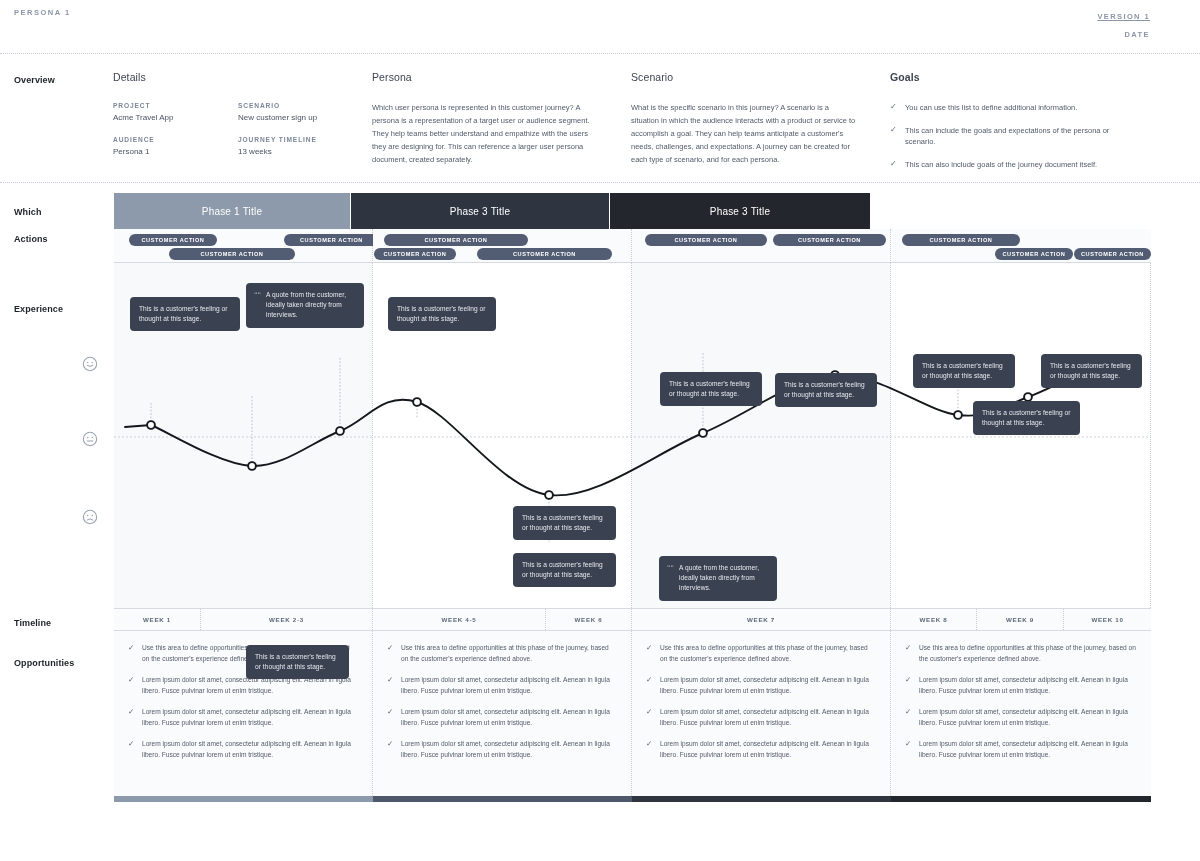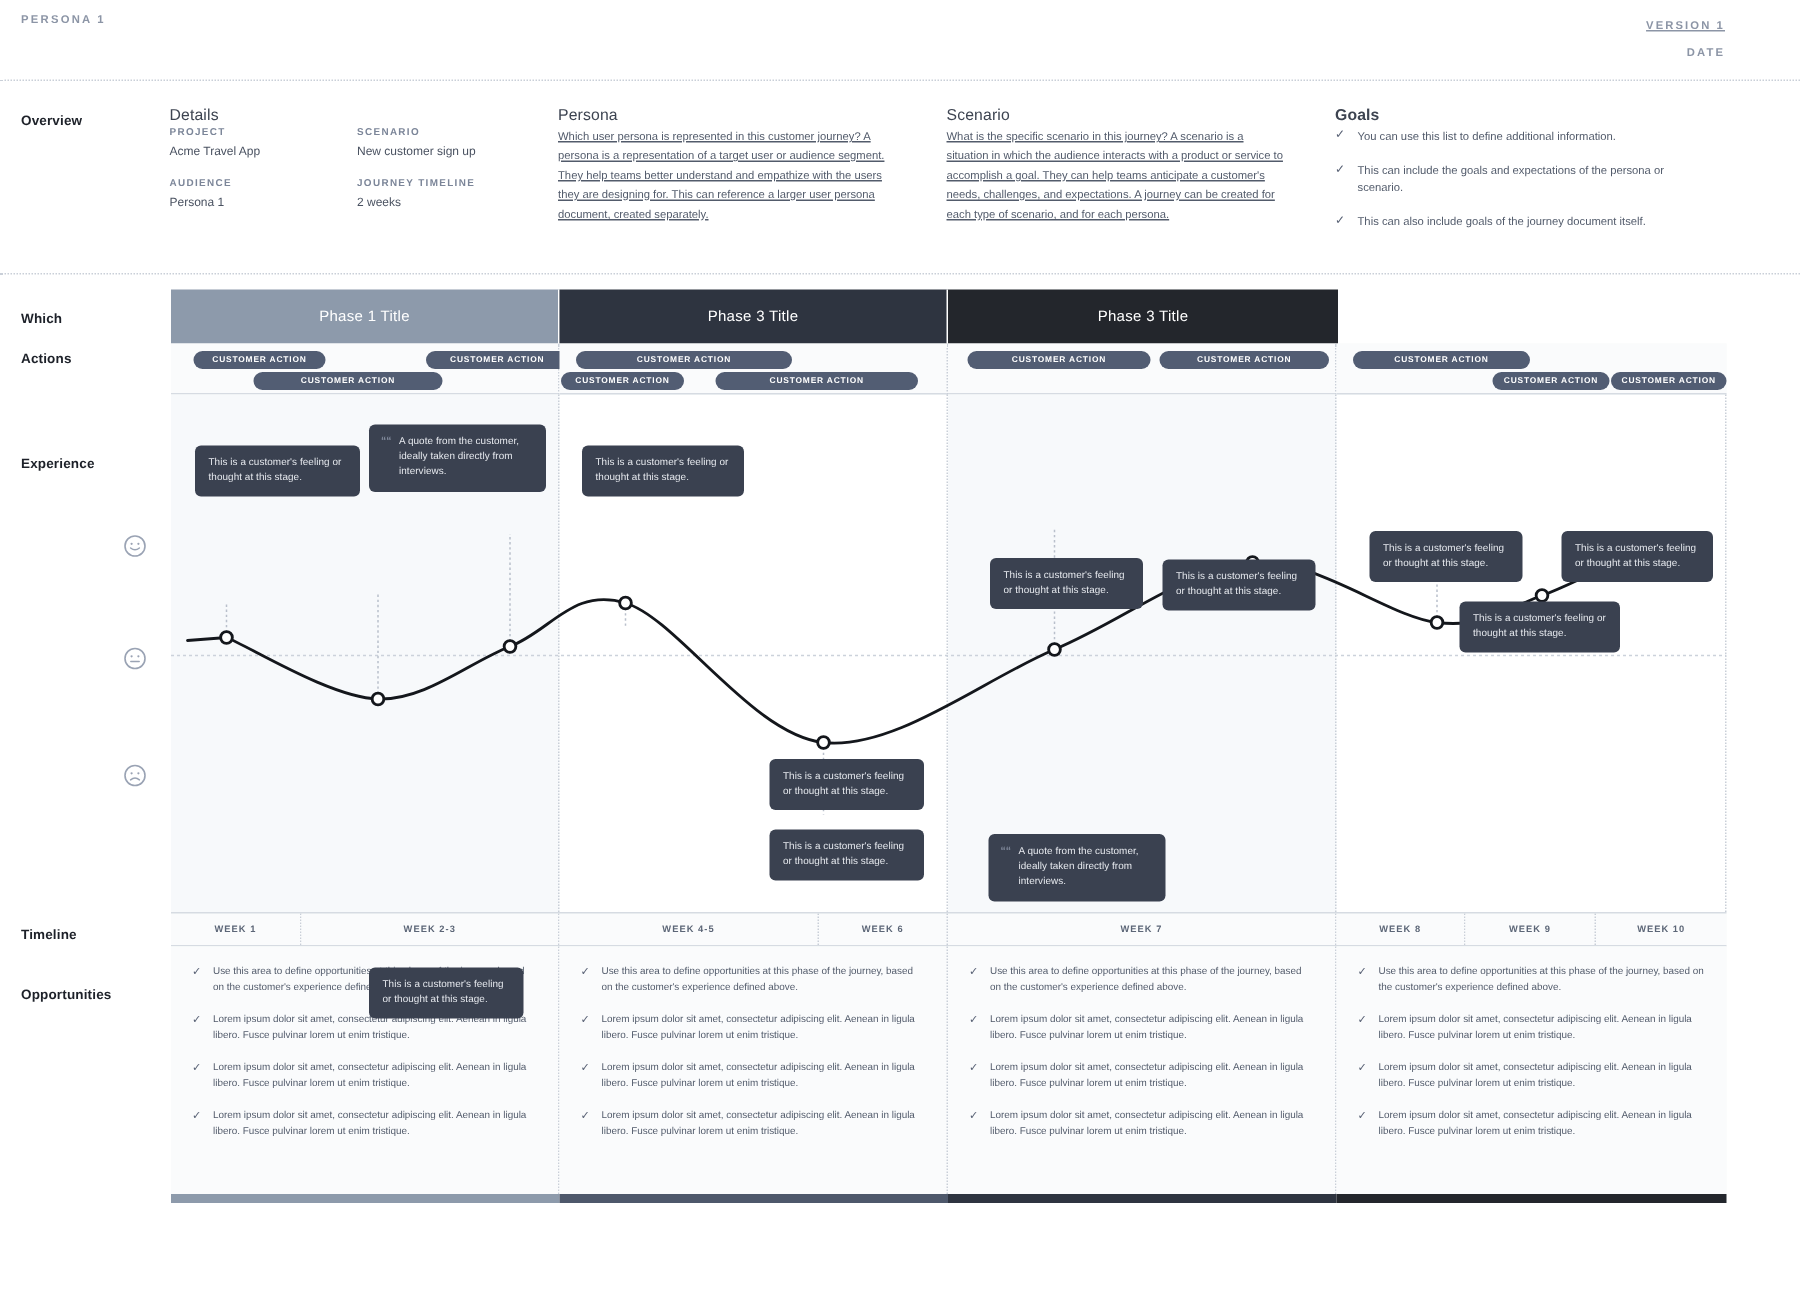--- a/index.html
+++ b/index.html
@@ -42,31 +42,31 @@
   .rowlabel {
     position: absolute; left: 14px;
     font-size: 9px; font-weight: 700; color: #1d2129;
     letter-spacing: 0.1px;
   }
 
   
   .ov-col { position: absolute; top: 71px; }
   .ov-h {
     font-size: 10.5px; font-weight: 400; color: #3d4451;
-    letter-spacing: 0.1px; margin-bottom: 2px;
+    letter-spacing: 0.1px; margin-bottom: 19px;
   }
   .ov-h.bold { font-weight: 700; }
   .meta-label {
     font-size: 6.6px; font-weight: 700; letter-spacing: 0.9px;
     color: #7c8699; text-transform: uppercase; margin-bottom: 4px;
   }
   .meta-value { font-size: 8px; color: #4a5261; }
   .meta-block { margin-bottom: 14px; }
   .body-p {
-    font-size: 7.5px; line-height: 1.72; color: #525b6b; text-decoration: underline;
+    font-size: 7.5px; line-height: 1.72; color: #525b6b;
   }
   .goal-item {
     display: flex; gap: 7px; margin-bottom: 11px;
     font-size: 7.5px; line-height: 1.55; color: #525b6b;
   }
   .chk {
     flex: 0 0 auto; width: 8px; color: #5a6376;
     font-size: 8px; line-height: 1.35;
   }
 
@@ -181,21 +181,21 @@
           <div class="meta-value">Persona 1</div>
         </div>
       </div>
       <div style="width:125px;">
         <div class="meta-block">
           <div class="meta-label">SCENARIO</div>
           <div class="meta-value">New customer sign up</div>
         </div>
         <div class="meta-block">
           <div class="meta-label">JOURNEY TIMELINE</div>
-          <div class="meta-value">2 weeks</div>
+          <div class="meta-value">13 weeks</div>
         </div>
       </div>
     </div>
   </div>
 
   <div class="ov-col" style="left:372px; width:228px;">
     <div class="ov-h">Persona</div>
     <div class="body-p">Which user persona is represented in this customer journey? A persona is a representation of a target user or audience segment. They help teams better understand and empathize with the users they are designing for. This can reference a larger user persona document, created separately.</div>
   </div>
 
@@ -243,21 +243,21 @@
   <svg class="emoji" style="left:82px; top:509px;" viewBox="0 0 24 24">
     <circle cx="12" cy="12" r="10" fill="none" stroke="#9aa3b4" stroke-width="1.6"></circle>
     <circle cx="8.6" cy="9.8" r="1.1" fill="#9aa3b4"></circle>
     <circle cx="15.4" cy="9.8" r="1.1" fill="#9aa3b4"></circle>
     <path d="M7.6 16.4 Q12 12.8 16.4 16.4" fill="none" stroke="#9aa3b4" stroke-width="1.5" stroke-linecap="round"></path>
   </svg>
 
   <div class="grid">
 
     <div class="phases-row">
-      <div class="phase-hd" id="ph0" style="width: 259px; background: rgb(141, 154, 171);">
+      <div class="phase-hd" id="ph0" style="width: 237px; background: rgb(141, 154, 171);">
           <span>Phase 1 Title</span>
         </div>
       <div class="phase-hd" id="ph2" style="width: 259px; background: rgb(46, 52, 64);">
           <span>Phase 3 Title</span>
         </div>
       <div class="phase-hd" id="ph3" style="width: 260px; background: rgb(35, 38, 44);">
           <span>Phase 3 Title</span>
         </div>
     </div>
 

